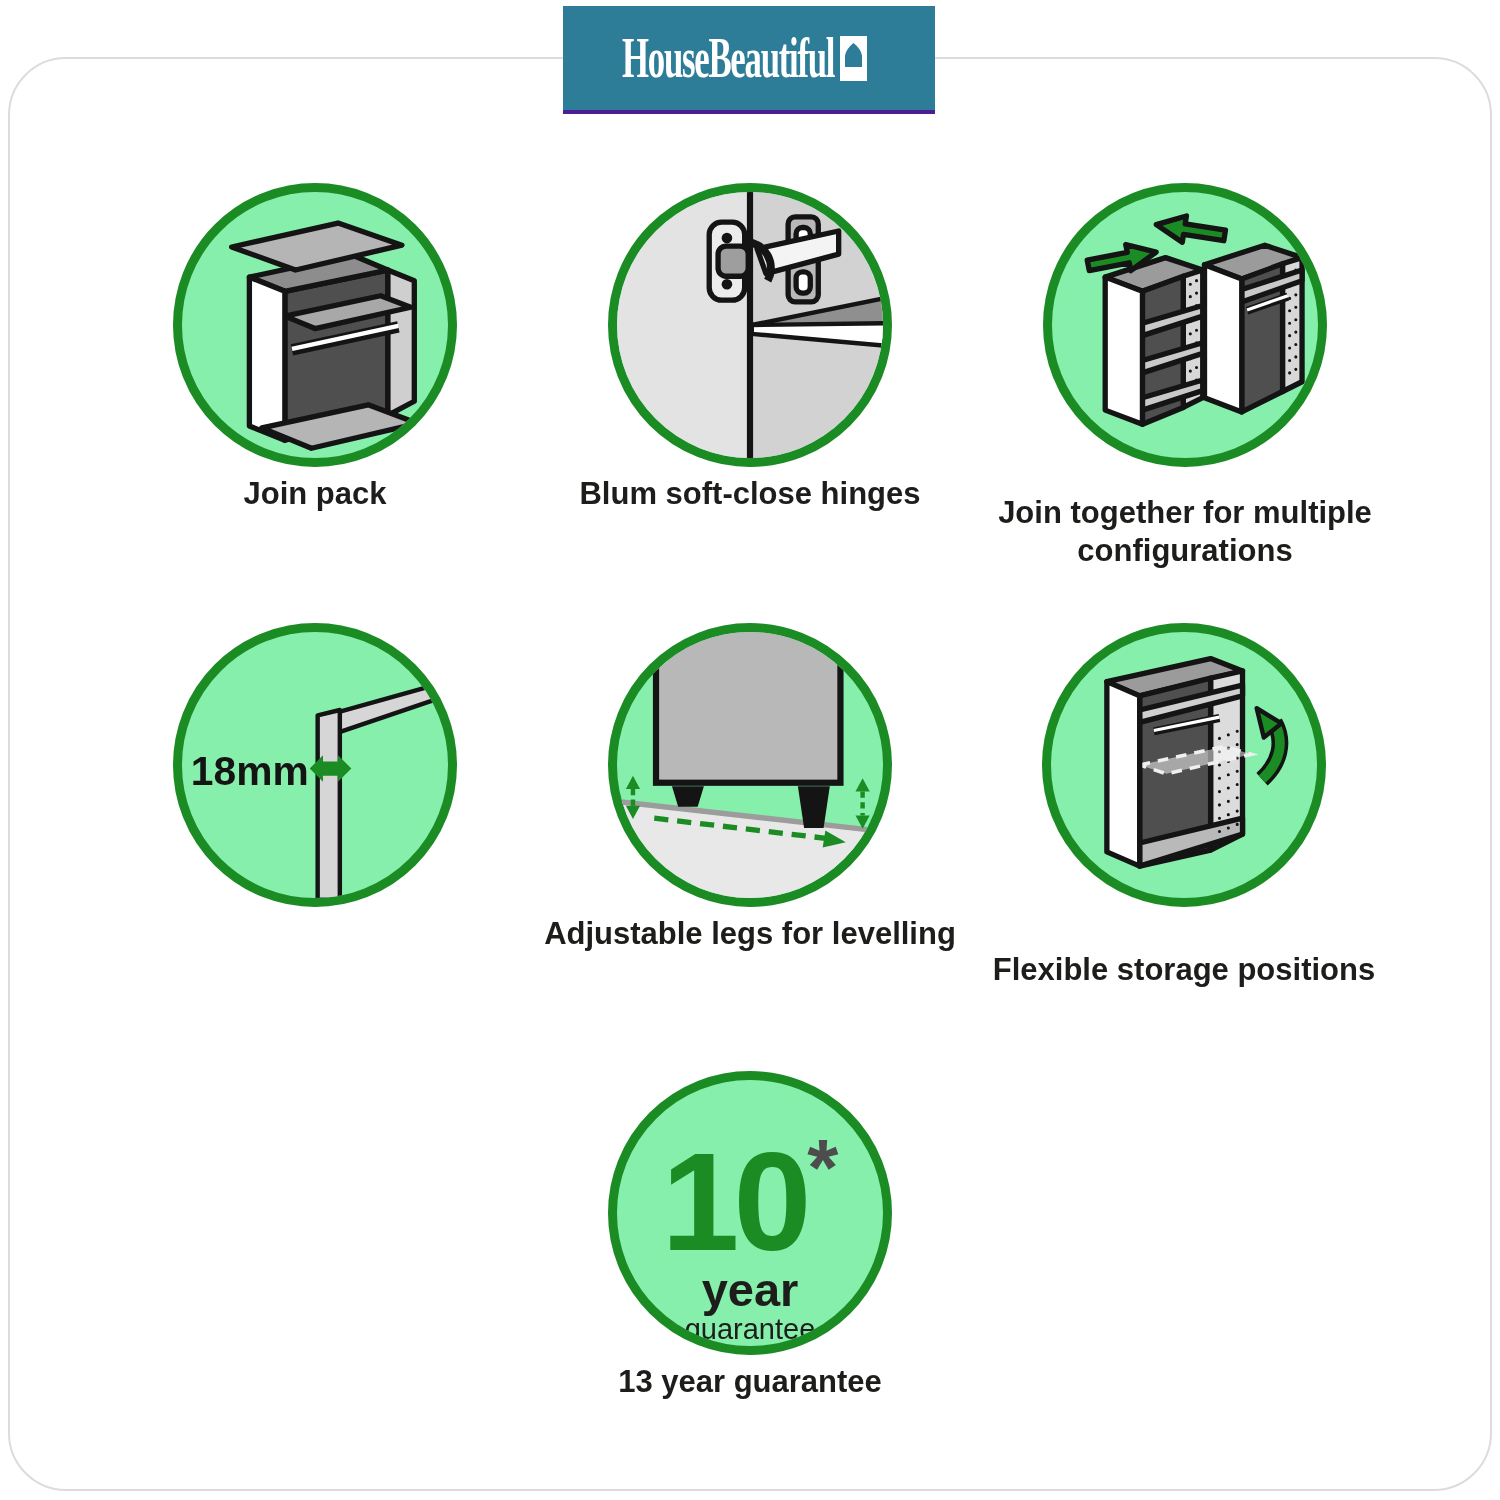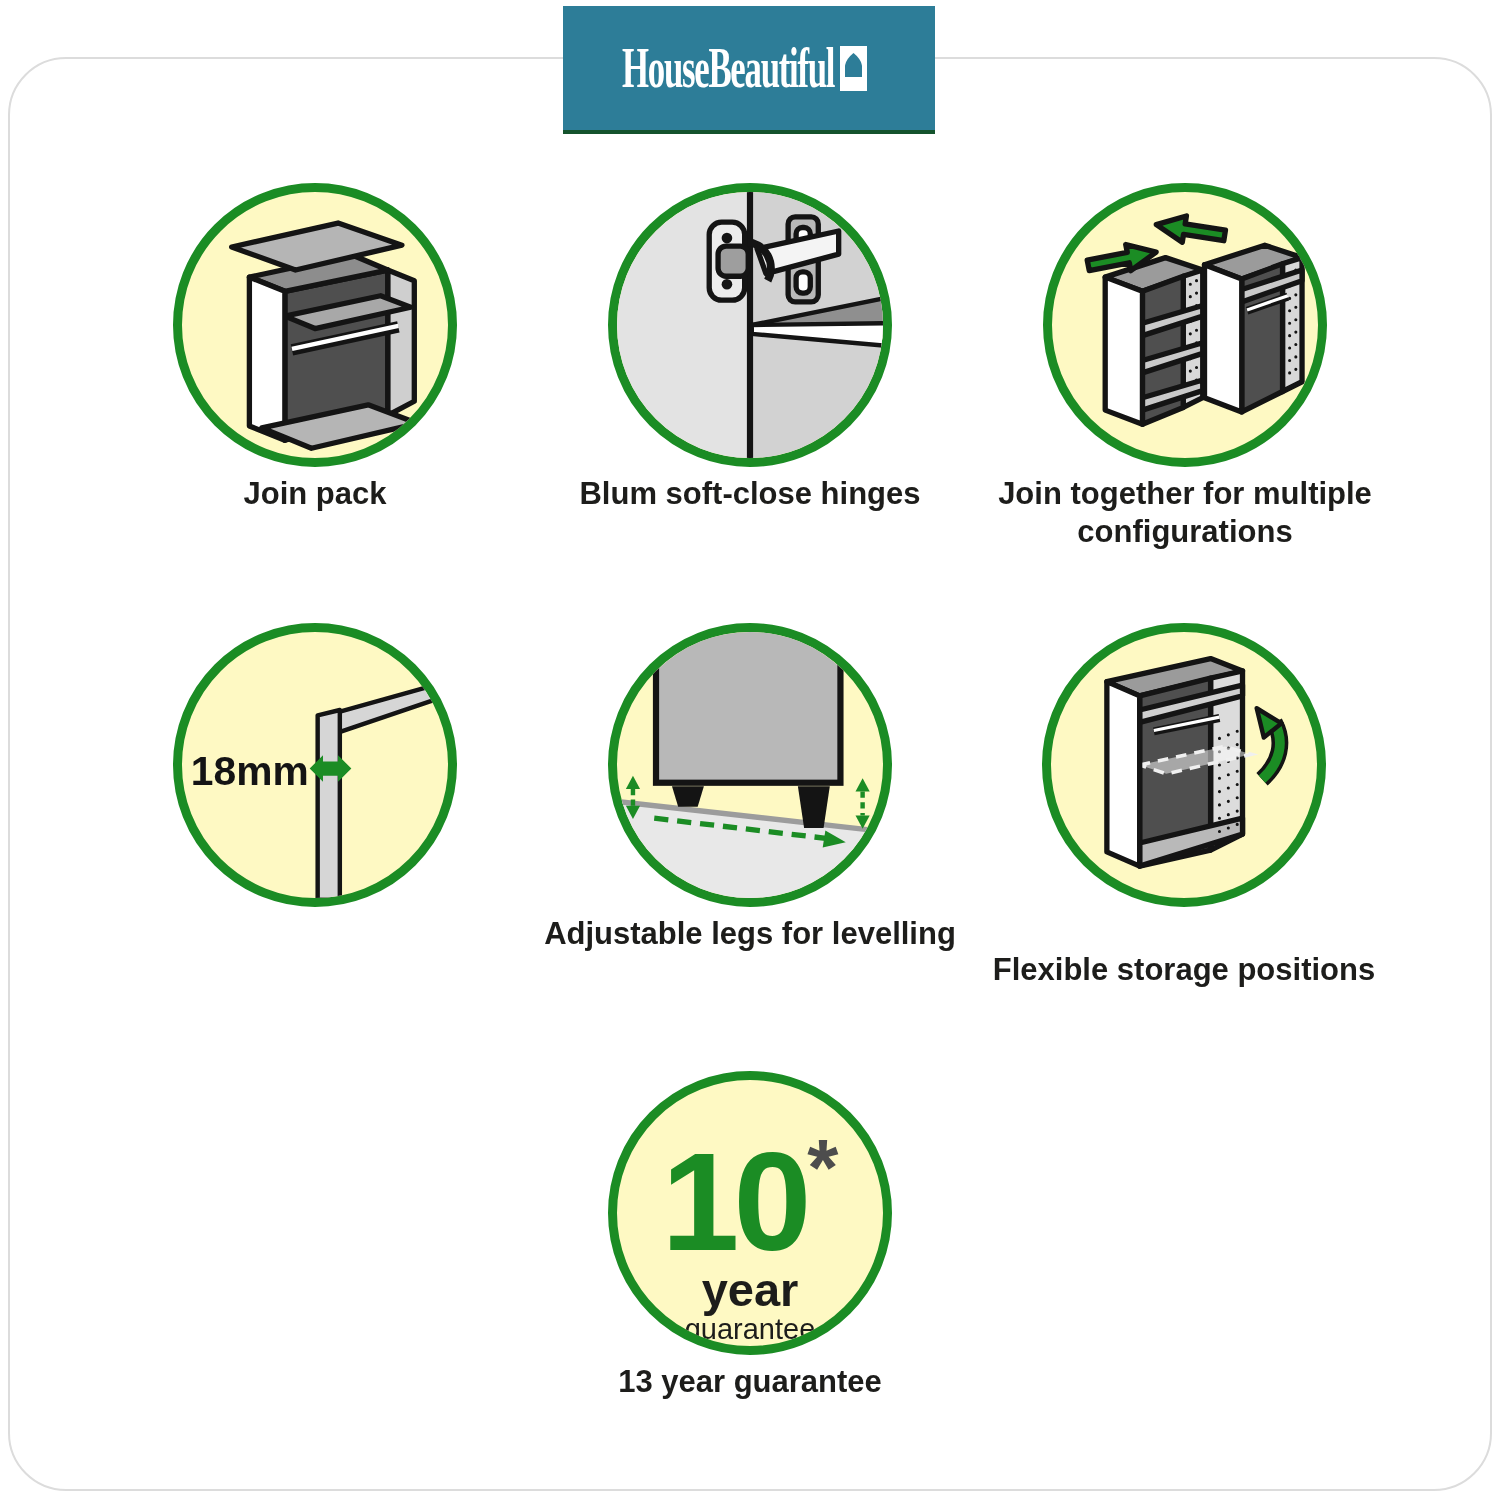--- a/index.html
+++ b/index.html
@@ -6,47 +6,47 @@
   html,body { background:#ffffff; }
   body { width:1500px; height:1500px; font-family:"Liberation Sans", sans-serif; position:relative; }
   .stage { position:relative; width:1500px; height:1500px; overflow:hidden; }
 
   .card {
     position:absolute; left:8px; top:57px; width:1484px; height:1434px;
     background:#ffffff; border:2px solid #dcdcdc; border-radius:58px;
   }
 
   .banner {
-    position:absolute; left:563px; top:6px; width:372px; height:128px;
-    background:#2d7d98; border-bottom:4px solid #14532d;
+    position:absolute; left:563px; top:6px; width:372px; height:108px;
+    background:#2d7d98; border-bottom:4px solid #4c1d95;
     display:flex; align-items:center; justify-content:center; gap:14px; z-index:5;
   }
   .logo-text {
     display:inline-block; color:#ffffff; font-family:"Liberation Serif", serif;
     font-weight:700; font-size:56px; letter-spacing:-2px;
     transform:scaleX(0.62); margin:0 -74px; white-space:nowrap;
   }
   .logo-house { width:27px; height:45px; flex:0 0 auto; }
 
   .feature {
     position:absolute; width:440px;
     display:flex; flex-direction:column; align-items:center;
   }
   .circle {
     width:284px; height:284px; border:9px solid #1b8c24; border-radius:50%;
-    background:#fef9c3; overflow:hidden; position:relative; flex:0 0 auto;
+    background:#86efac; overflow:hidden; position:relative; flex:0 0 auto;
   }
   .circle svg { position:absolute; left:0; top:0; width:266px; height:266px; }
   .label {
     margin-top:8px; font-weight:700; font-size:31px; line-height:38px;
     color:#1d1d1b; text-align:center; max-width:412px;
   }
   .f1 { left:95px;  top:183px; }
   .f2 { left:530px; top:183px; }
-  .f3 { left:965px; top:183px; }
+  .f3 { left:965px; top:183px;gap:19px; }
   .f4 { left:95px;  top:623px; }
   .f5 { left:530px; top:623px; }
   .f6 { left:964px; top:623px;gap:36px; }
   .f7 { left:530px; top:1071px; }
   .f4 .label { max-width:380px; }
   .f3 .label { max-width:400px; }
 
   .g-circle { display:flex; flex-direction:column; align-items:center; justify-content:flex-end; }
   .g-row { display:flex; align-items:flex-start; line-height:0.85; }
   .g-num { font-size:140px; font-weight:700; color:#1b8c24; letter-spacing:-6px; line-height:0.85; }

